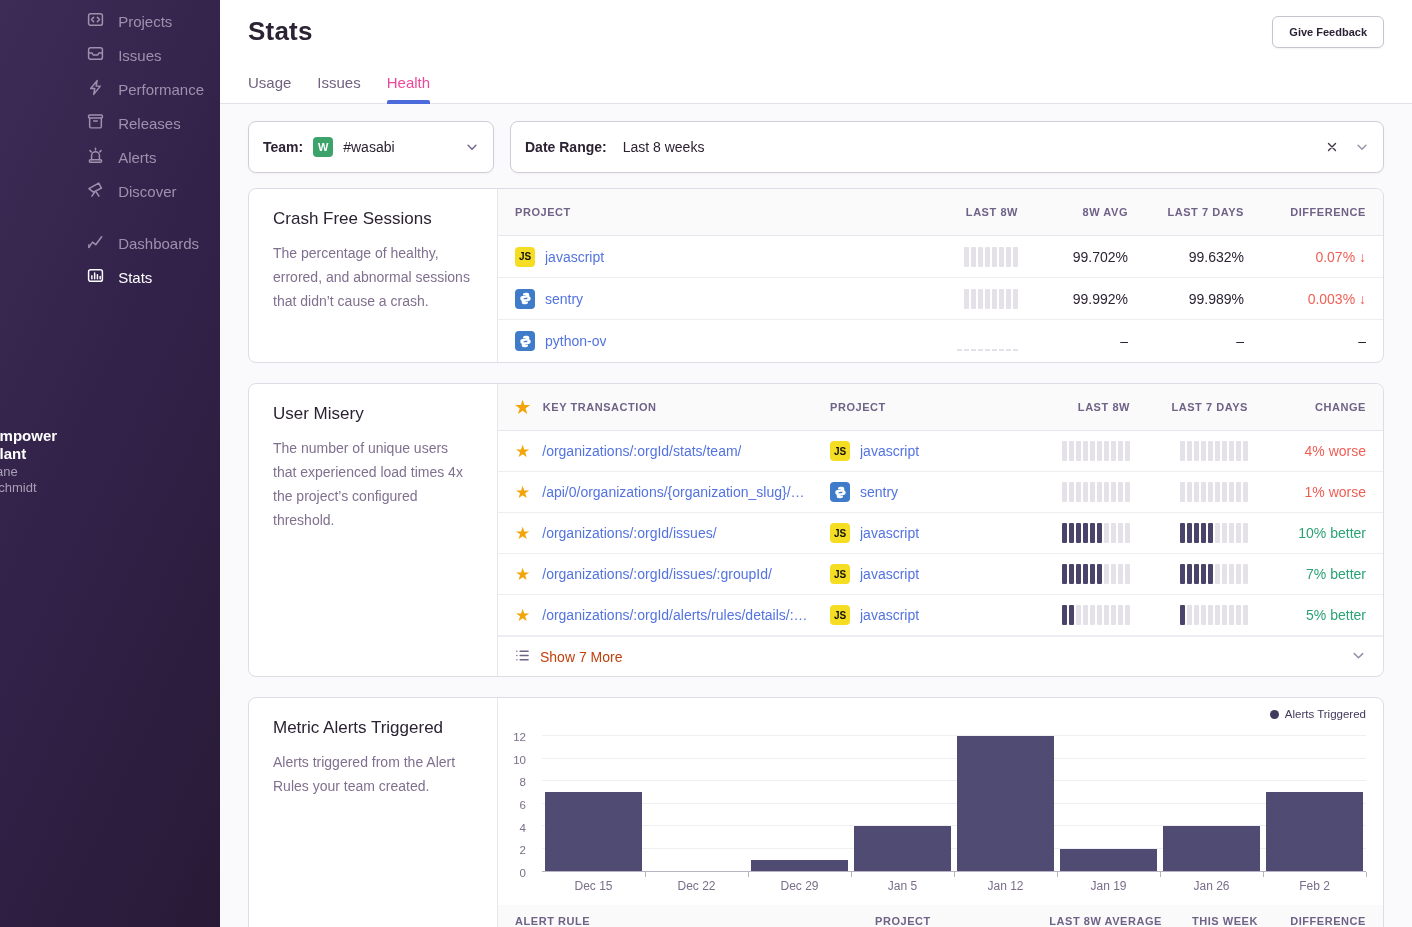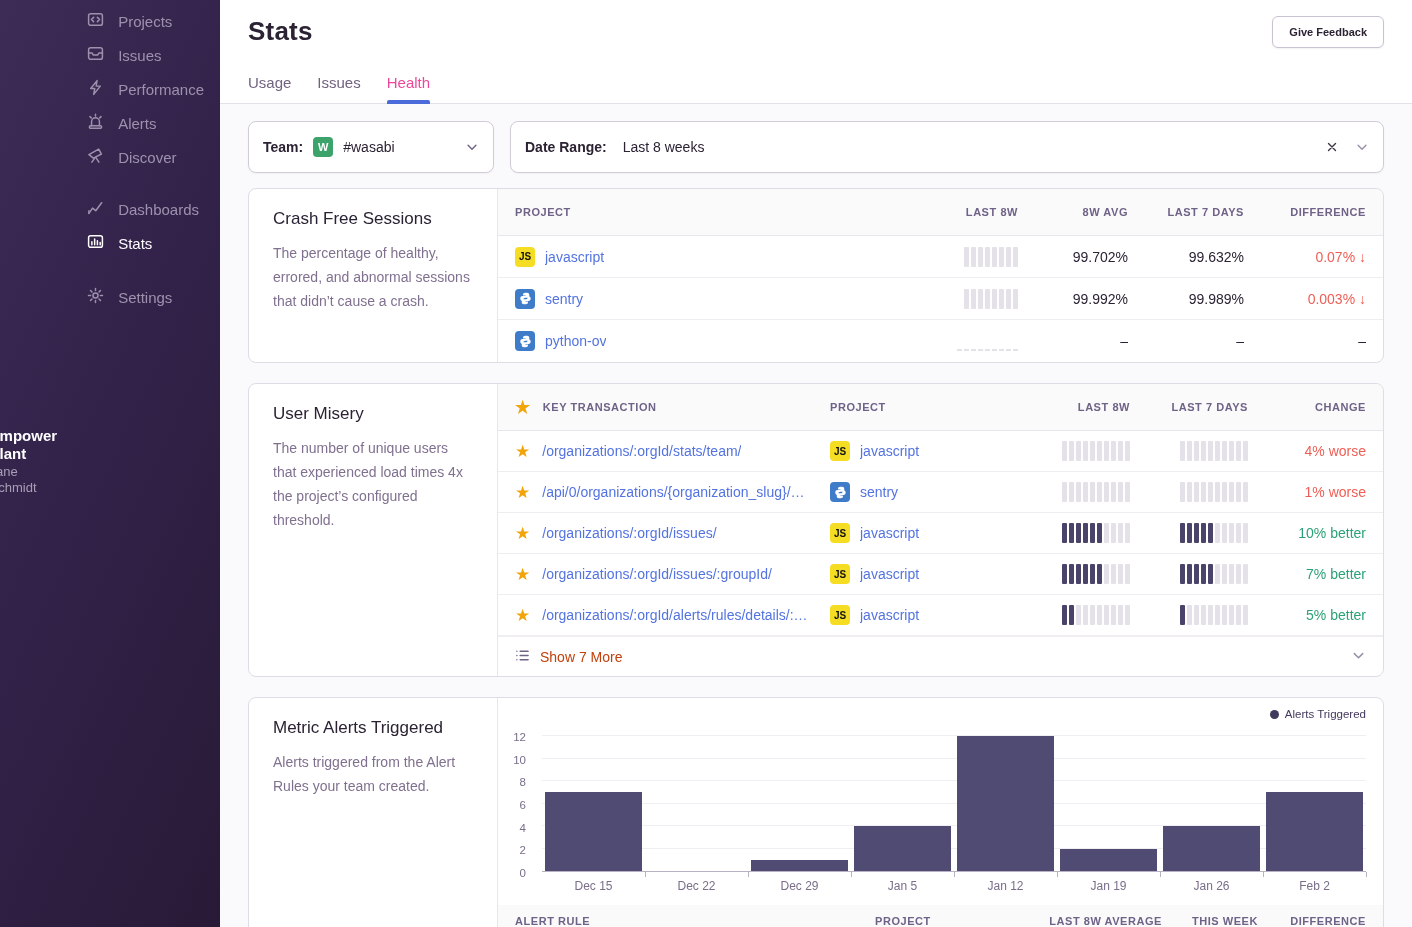--- a/index.html
+++ b/index.html
@@ -164,20 +164,29 @@
         <span>
           <svg width="17" height="17" viewBox="0 0 16 16" fill="none" stroke="currentColor" stroke-width="1.4" stroke-linejoin="round">
               <path d="M9.5 1.5 3.5 9h3.8l-1 5.5 6.2-7.8H8.6z"></path>
             </svg>
         </span>
         <span>Performance</span>
       </div>
       <div class="nav-item">
         <span>
           <svg width="17" height="17" viewBox="0 0 16 16" fill="none" stroke="currentColor" stroke-width="1.4" stroke-linecap="round" stroke-linejoin="round">
+              <rect x="1.5" y="1.8" width="13" height="3" rx="1"></rect>
+              <path d="M2.5 4.8v8a1.2 1.2 0 0 0 1.2 1.2h8.6a1.2 1.2 0 0 0 1.2-1.2v-8M6.3 7.5h3.4"></path>
+            </svg>
+        </span>
+        <span>Releases</span>
+      </div>
+      <div class="nav-item">
+        <span>
+          <svg width="17" height="17" viewBox="0 0 16 16" fill="none" stroke="currentColor" stroke-width="1.4" stroke-linecap="round" stroke-linejoin="round">
               <path d="M4.3 12V8.2a3.7 3.7 0 0 1 7.4 0V12"></path>
               <rect x="2.3" y="12" width="11.4" height="2.3" rx="1"></rect>
               <path d="M8 1.2v1.6M2.8 3.4l1.2 1.2M13.2 3.4 12 4.6"></path>
             </svg>
         </span>
         <span>Alerts</span>
       </div>
       <div class="nav-item">
         <span>
           <svg width="17" height="17" viewBox="0 0 16 16" fill="none" stroke="currentColor" stroke-width="1.4" stroke-linecap="round" stroke-linejoin="round">
@@ -204,29 +213,20 @@
           <svg width="17" height="17" viewBox="0 0 16 16" fill="none" stroke="currentColor" stroke-width="1.4" stroke-linecap="round" stroke-linejoin="round">
               <rect x="1.5" y="2.5" width="13" height="11" rx="2"></rect>
               <path d="M4.6 11V8.3M7.2 11V5.6M9.8 11V7.2M12.4 11V9"></path>
             </svg>
         </span>
         <span>Stats</span>
       </div>
 
       <div class="nav-gap-lg"></div>
 
-      <div class="nav-item">
-        <span>
-          <svg width="17" height="17" viewBox="0 0 16 16" fill="none" stroke="currentColor" stroke-width="1.4" stroke-linecap="round">
-              <circle cx="8" cy="8" r="2.4"></circle>
-              <path d="M8 1.4v2M8 12.6v2M1.4 8h2M12.6 8h2M3.3 3.3l1.4 1.4M11.3 11.3l1.4 1.4M12.7 3.3l-1.4 1.4M4.7 11.3l-1.4 1.4"></path>
-            </svg>
-        </span>
-        <span>Settings</span>
-      </div>
     </nav>
   </aside>
 
   <main class="main">
 
     <div class="page-header">
       <div class="header-row">
         <h1 class="page-title">Stats</h1>
         <button class="feedback-btn">Give Feedback</button>
       </div>

